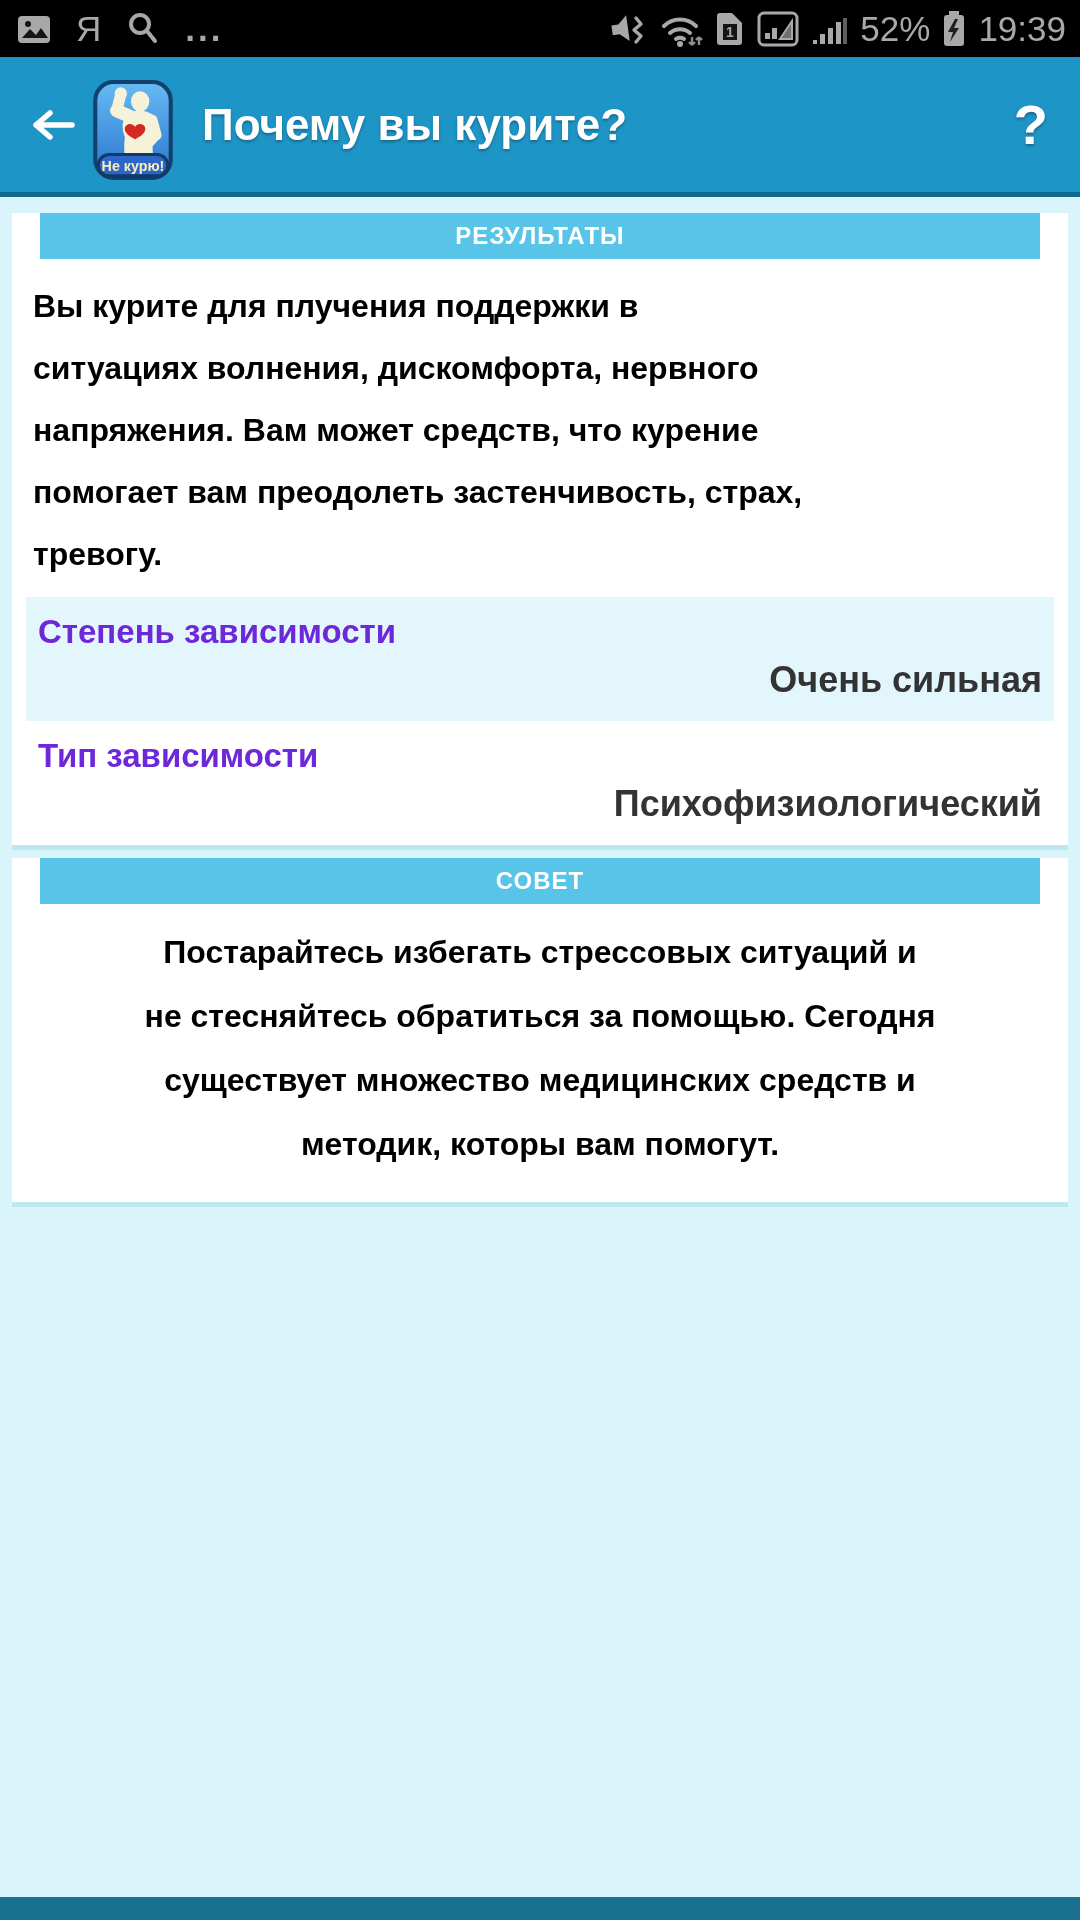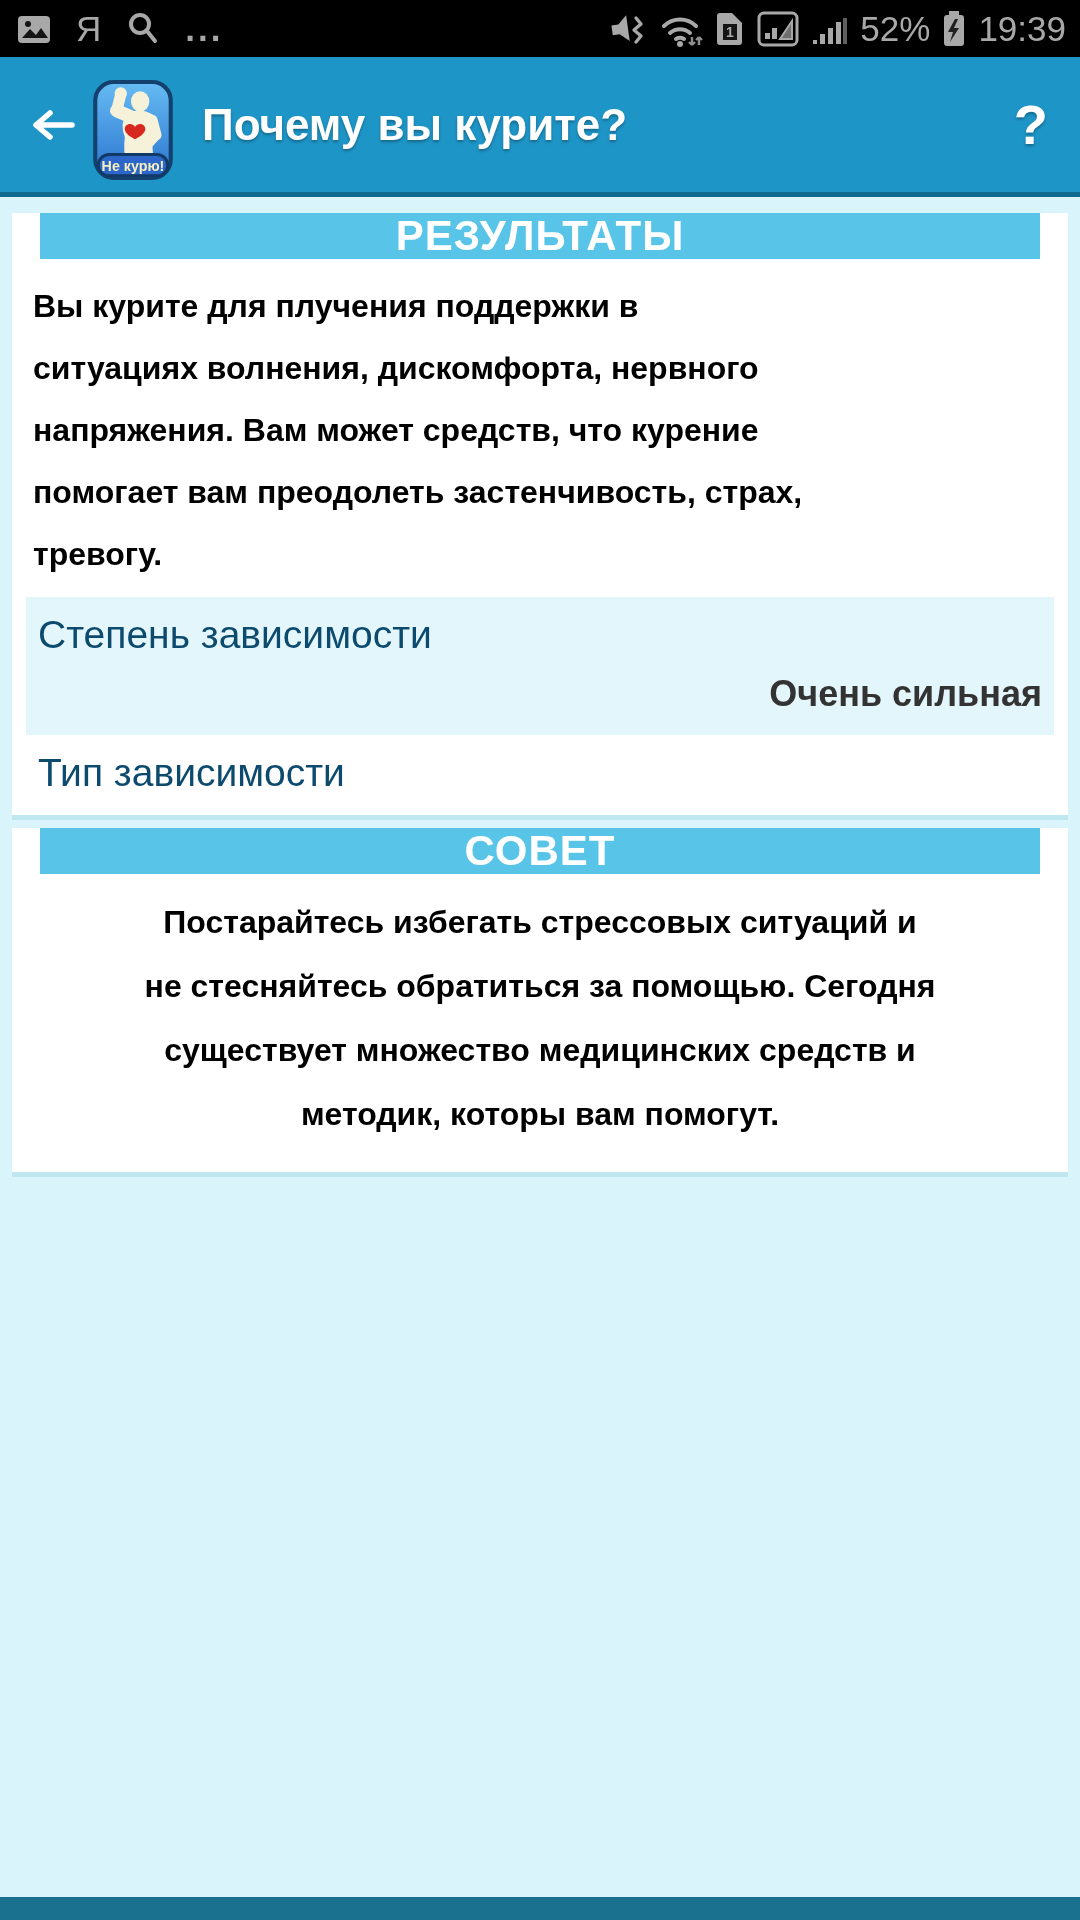--- a/index.html
+++ b/index.html
@@ -39,31 +39,31 @@
   
   .content{flex:1 1 auto;padding:8px 12px 0;background:#D9F4FA;overflow:hidden;}
   .card{
     background:#fff;border-bottom:5px solid #BEE7F0;
     padding:0 14px;
   }
   .card + .card{}
   .banner{
     margin:8px 14px 0;background:#58C5E8;height:46px;
     display:flex;align-items:center;justify-content:center;
-    color:#fff;font-weight:bold;font-size:42px;letter-spacing:1px;
+    color:#fff;font-weight:bold;font-size:24px;letter-spacing:1px;
   }
   .body-text{padding:16px 7px 12px;}
   .body-line{
     font-size:32px;font-weight:bold;color:#000000;
     line-height:62px;white-space:nowrap;
   }
   .result-row{padding:16px 12px 20px;}
   .result-row.highlight{background:#E3F6FC;}
-  .row-label{color:#0c4a6e;font-size:39px;font-weight:normal;}
-  .row-value{text-align:right;color:#333;font-size:36px;font-weight:bold;margin-top:16px;}
+  .row-label{color:#6d28d9;font-size:33px;font-weight:bold;}
+  .row-value{text-align:right;color:#333;font-size:36px;font-weight:bold;margin-top:8px;}
   .advice-body{padding:16px 7px 26px;}
   .advice-body .body-line{line-height:64px;text-align:center;}
   
   .bottom-bar{height:23px;background:#19708F;flex:0 0 auto;}
 </style>
 </head>
 <body>
 
 <div class="status-bar">
   <div class="sb-left">
@@ -160,20 +160,21 @@
       <div class="body-line">напряжения. Вам может средств, что курение</div>
       <div class="body-line">помогает вам преодолеть застенчивость, страх,</div>
       <div class="body-line">тревогу.</div>
     </div>
     <div class="result-row highlight">
       <div class="row-label">Степень зависимости</div>
       <div class="row-value">Очень сильная</div>
     </div>
     <div class="result-row">
       <div class="row-label">Тип зависимости</div>
+      <div class="row-value">Психофизиологический</div>
     </div>
   </div>
 
   <div class="card">
     <div class="banner">СОВЕТ</div>
     <div class="body-text advice-body">
       <div class="body-line">Постарайтесь избегать стрессовых ситуаций и</div>
       <div class="body-line">не стесняйтесь обратиться за помощью. Сегодня</div>
       <div class="body-line">существует множество медицинских средств и</div>
       <div class="body-line">методик, которы вам помогут.</div>

